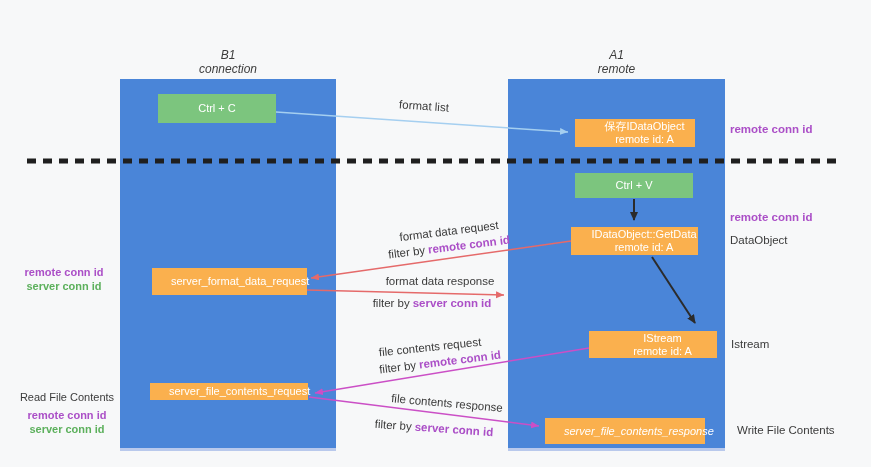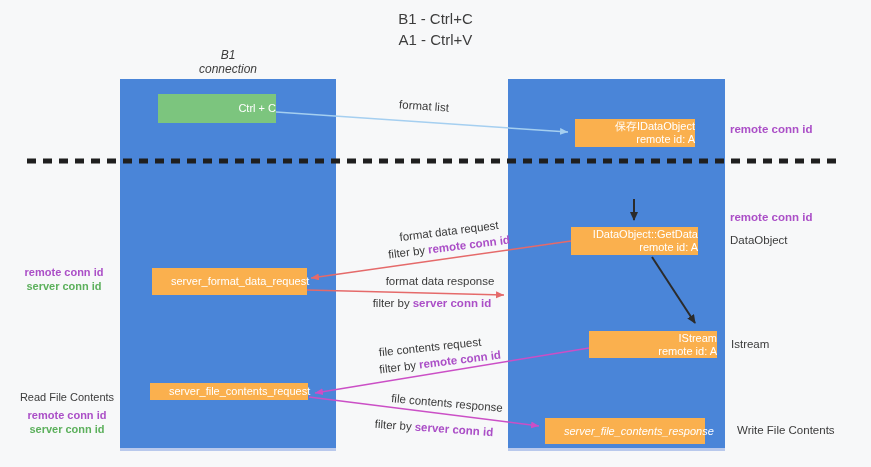--- a/index.html
+++ b/index.html
@@ -13,47 +13,47 @@
 
   .diagram-title { position:absolute; top:8px; left:0; width:100%; text-align:center;
                    font-size:15px; line-height:21px; color:#3d3d3d; }
 
   .lane-header { position:absolute; top:49px; text-align:center; font-size:12px; line-height:13.5px; color:#3d3d3d;font-style:italic; }
   .lane-header-left  { left:120px; width:216px; }
   .lane-header-right { left:508px; width:217px; }
 
   svg.overlay { position:absolute; left:0; top:0; pointer-events:none; }
 
-  .node { position:absolute; color:#ffffff; text-align:right;
+  .node { position:absolute; color:#ffffff; text-align:center;
           display:flex; flex-direction:column; justify-content:center;
           font-size:11px; line-height:13px; }
   .node-orange { background:#fab04e;padding-left:19px; }
   .node-green  { background:#7cc57e; }
   .node .l1, .node .l2 { width:100%; }
 
   .lbl { position:absolute; font-size:11.5px; color:#3b3b3b; white-space:nowrap; }
   .ctr { transform:translate(-50%,-50%); }
   .purple { color:#ab4fc7; font-weight:bold; }
   .greent { color:#5cb05c; font-weight:bold; }
   .side-block { position:absolute; text-align:center; font-size:11px; line-height:14px; white-space:nowrap; }
   .mr { margin-right:3px; }
 </style>
 </head>
 <body>
 
 <div class="canvas">
 
-  <div class="diagram-title">
-    <div>B1 - Ctrl+C</div>
-    <div>A1 - Ctrl+V</div>
-  </div>
 
   <div class="lane-header lane-header-left">
     <div>B1</div>
     <div>connection</div>
+  </div>
+  <div class="lane-header lane-header-right">
+    <div>A1</div>
+    <div>remote</div>
   </div>
 
   <div class="lane lane-left"></div>
   <div class="lane lane-right"></div>
 
   <svg class="overlay" width="871" height="467">
     <defs>
       <marker id="m-lb" markerUnits="userSpaceOnUse" markerWidth="9" markerHeight="8" refX="8" refY="3.5" orient="auto">
           <path d="M0,0 L8,3.5 L0,7 Z" fill="#a5cff0"></path>
         </marker>
@@ -87,20 +87,23 @@
 
   <div class="node node-green" style="left:158px; top:94px; width:118px; height:29px;">
     <div class="l1">Ctrl + C</div>
   </div>
 
   <div class="node node-orange" style="left:575px; top:119px; width:120px; height:28px;">
     <div class="l1">保存IDataObject</div>
     <div class="l2">remote id: A</div>
   </div>
 
+  <div class="node node-green" style="left:575px; top:173px; width:118px; height:25px;">
+    <div class="l1">Ctrl + V</div>
+  </div>
 
   <div class="node node-orange" style="left:571px; top:227px; width:127px; height:28px;">
     <div class="l1">IDataObject::GetData</div>
     <div class="l2">remote id: A</div>
   </div>
 
   <div class="node node-orange" style="left:152px; top:268px; width:155px; height:27px;">
     <div class="l1">server_format_data_request</div>
   </div>
 

